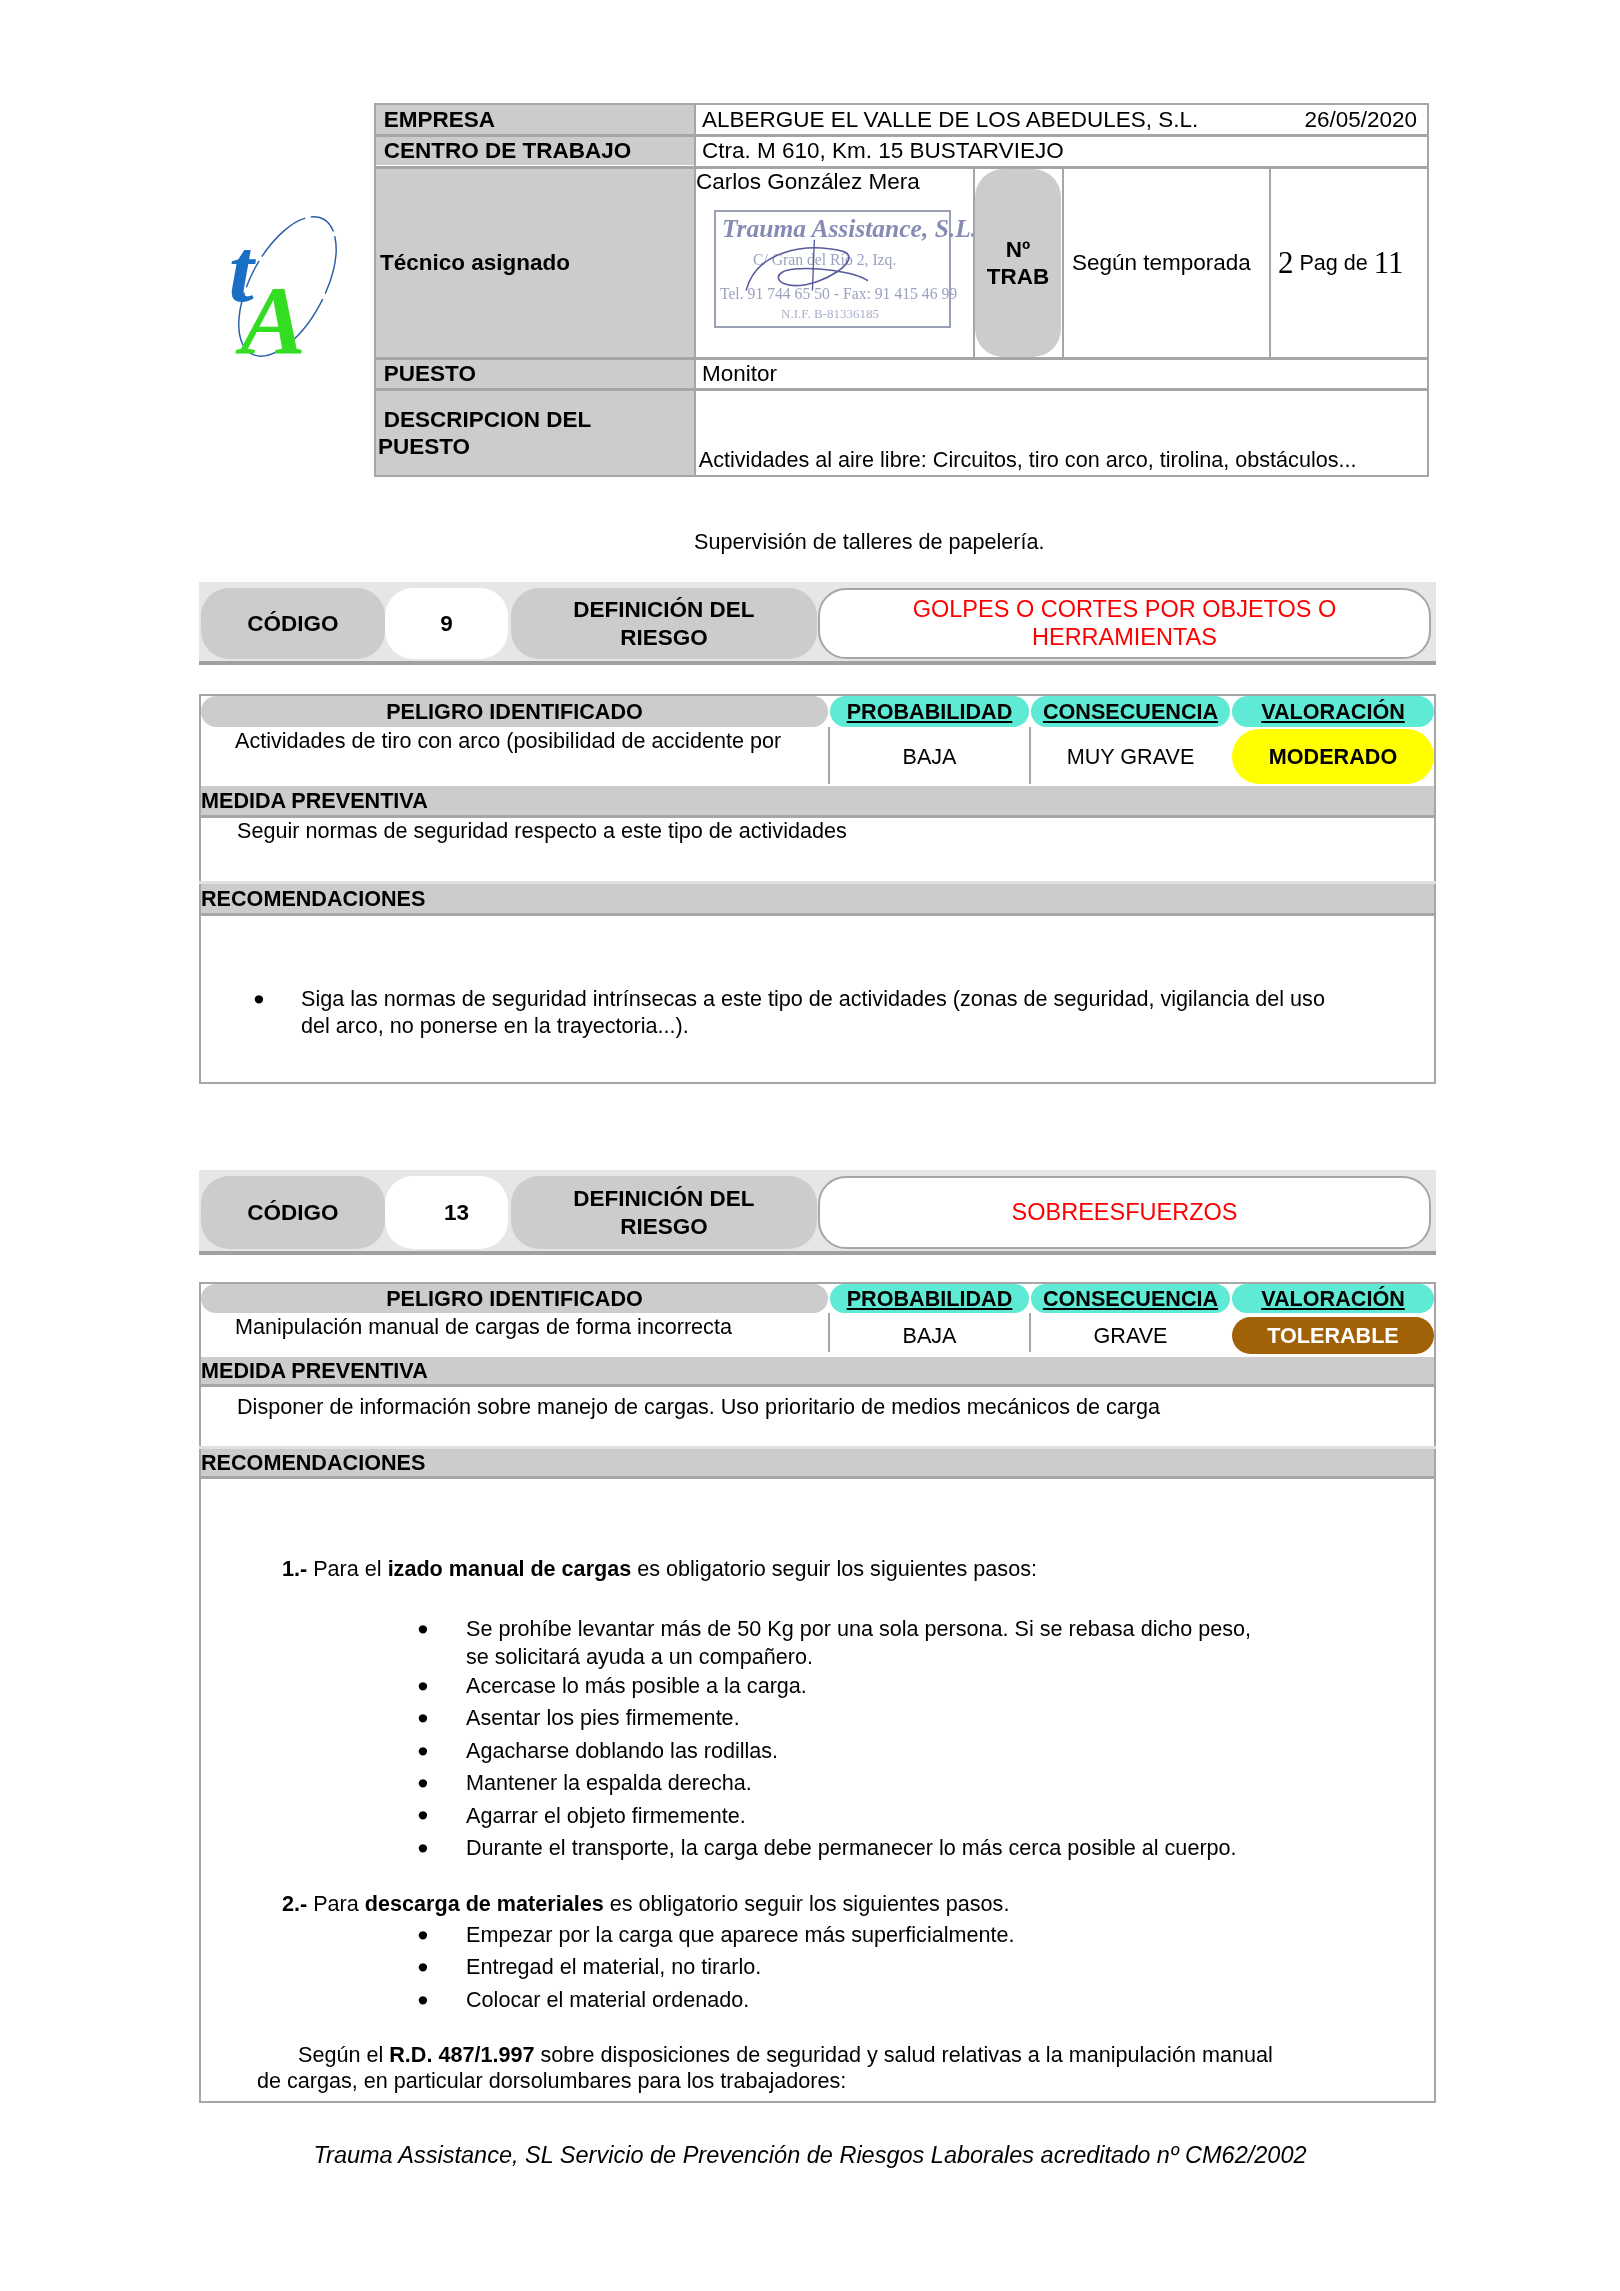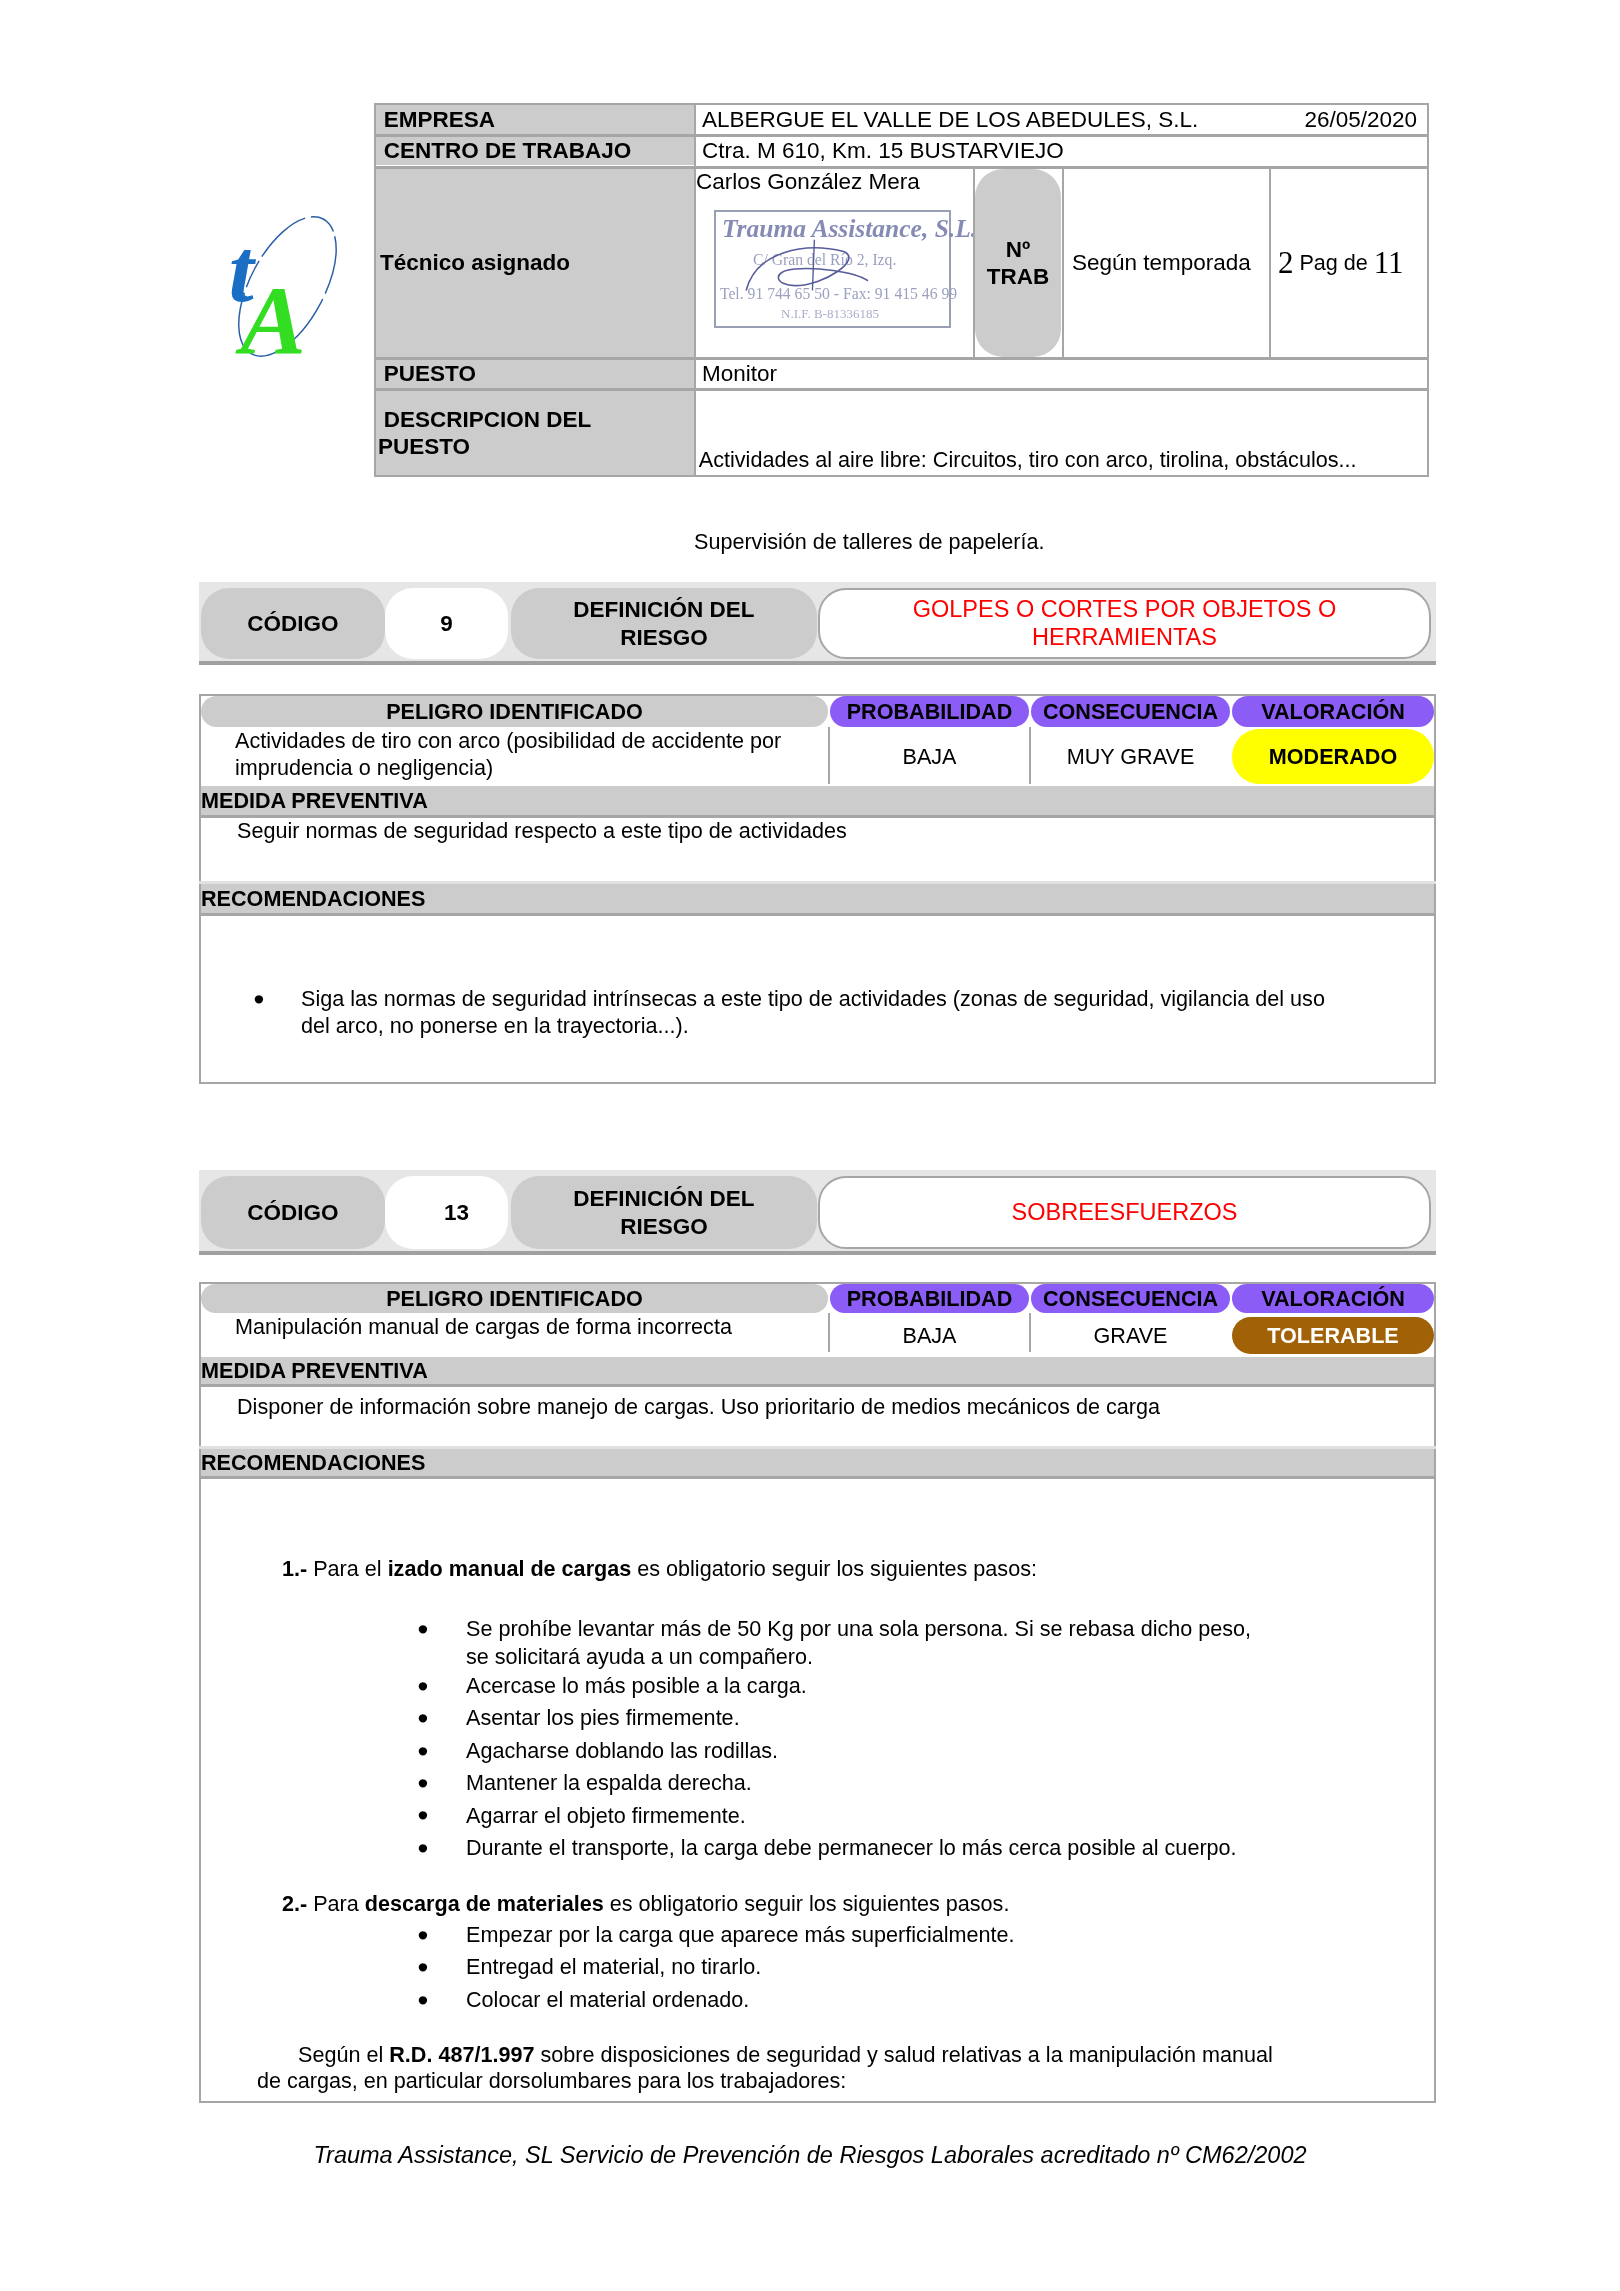--- a/index.html
+++ b/index.html
@@ -1,21 +1,21 @@
 <!DOCTYPE html>
 <html><head>
 <meta charset="utf-8">
 <style>
   html, body { margin: 0; padding: 0; background: #ffffff; }
   body { width: 1620px; height: 2292px; position: relative; overflow: hidden;
          font-family: "Liberation Sans", sans-serif; color: #000; }
   .abs { position: absolute; box-sizing: border-box; }
   .cell { position: absolute; box-sizing: border-box; display: flex; align-items: center; }
   .gray { background: #cccccc; }
-  .dgray { background: #8b5cf6; }
+  .dgray { background: #5eead4; text-decoration: underline; }
   .white { background: #ffffff; }
   .b { font-weight: bold; }
   .fs22 { font-size: 21.6px; }
   .fs23 { font-size: 22.5px; }
   .center { justify-content: center; text-align: center; border-radius: 28px; }
   .line-h { position: absolute; height: 2.9px; background: #a6a6a6; }
   .line-v { position: absolute; width: 2px; background: #a6a6a6; }
 
   
   .hdr-label { padding-left: 7.8px; font-weight: bold; font-size: 22.5px; }
@@ -125,21 +125,20 @@
 <div>
   <div class="abs" style="left:199px;top:694px;width:1237px;height:390px;border:2px solid #a6a6a6;"></div>
 
   <div class="cell gray center b fs22" style="left:201px;top:696px;width:627px;height:31px;">PELIGRO IDENTIFICADO</div>
   <div class="cell dgray center b fs22" style="left:830px;top:696px;width:199px;height:31px;">PROBABILIDAD</div>
   <div class="cell dgray center b fs22" style="left:1031px;top:696px;width:199px;height:31px;">CONSECUENCIA</div>
   <div class="cell dgray center b fs22" style="left:1232px;top:696px;width:202px;height:31px;">VALORACIÓN</div>
 
   <div class="abs" style="left:235px;top:727px;width:593px;height:57px;font-size:21.6px;line-height:27.4px;">
     <div>Actividades de tiro con arco (posibilidad de accidente por</div>
-    <div>imprudencia o negligencia)</div>
   </div>
   <div class="line-v" style="left:828px;top:727px;height:57px;"></div>
   <div class="cell center fs22" style="left:830px;top:729px;width:199px;height:55px;">BAJA</div>
   <div class="line-v" style="left:1029px;top:727px;height:57px;"></div>
   <div class="cell center fs22" style="left:1031px;top:729px;width:199px;height:55px;">MUY GRAVE</div>
   <div class="cell center b fs22" id="val0" style="left: 1232px; top: 729px; width: 202px; height: 55px; background: rgb(255, 255, 0); color: rgb(0, 0, 0);">MODERADO</div>
 
   <div class="cell gray b fs22" style="left:201px;top:786px;width:1233px;height:29px;">MEDIDA PREVENTIVA</div>
   <div class="line-h" style="left:199px;top:815px;width:1237px;"></div>
   <div class="txt" style="left:237px;top:817px;">Seguir normas de seguridad respecto a este tipo de actividades</div>

